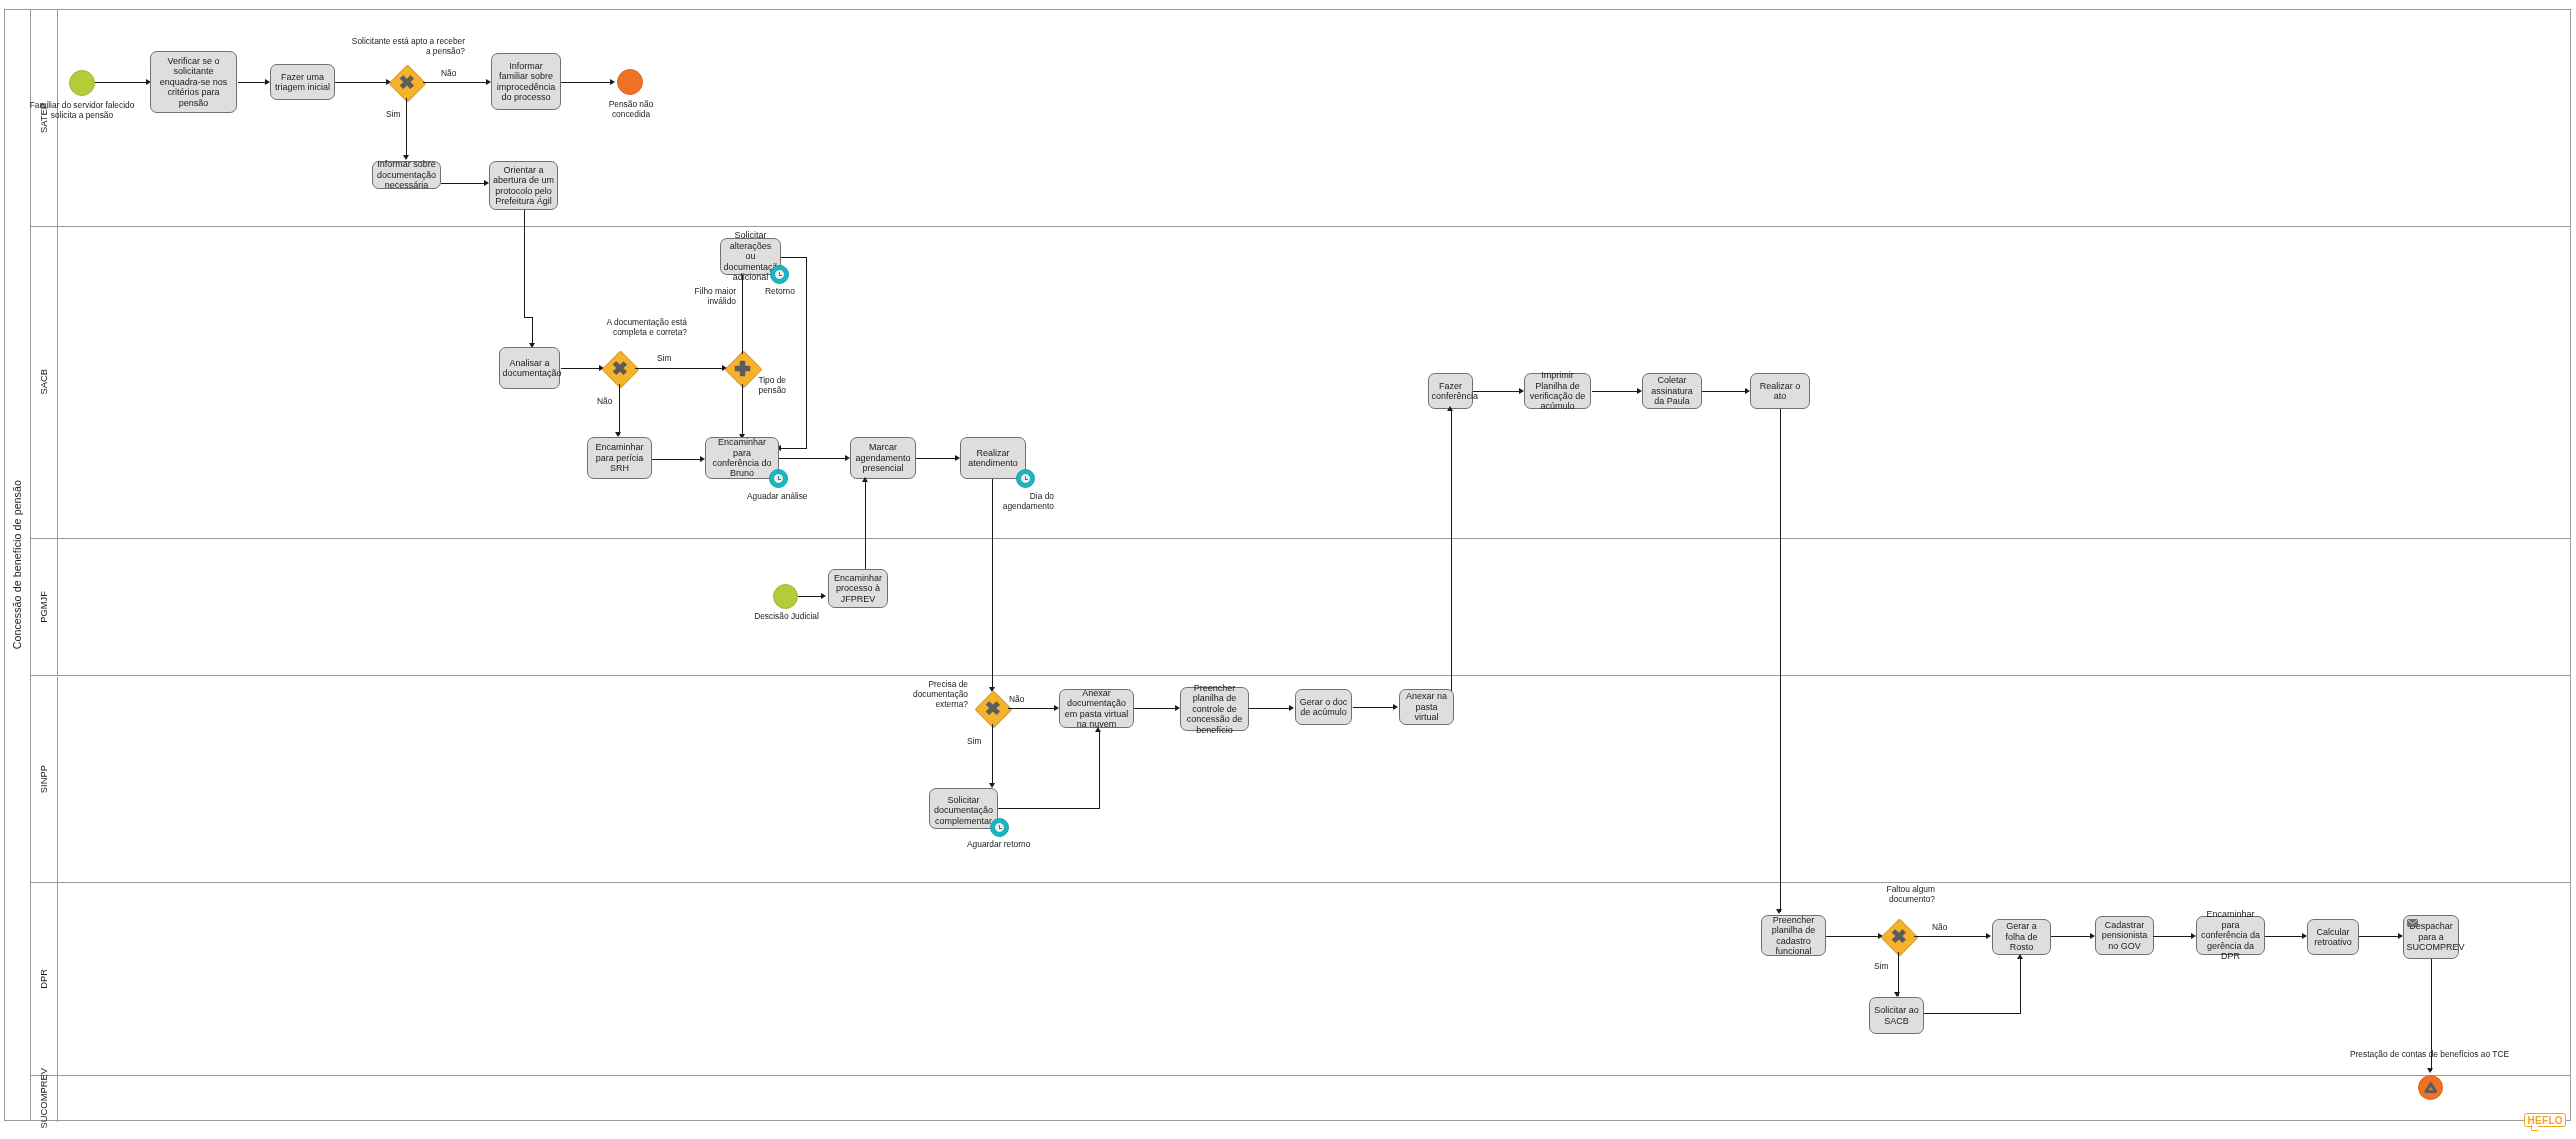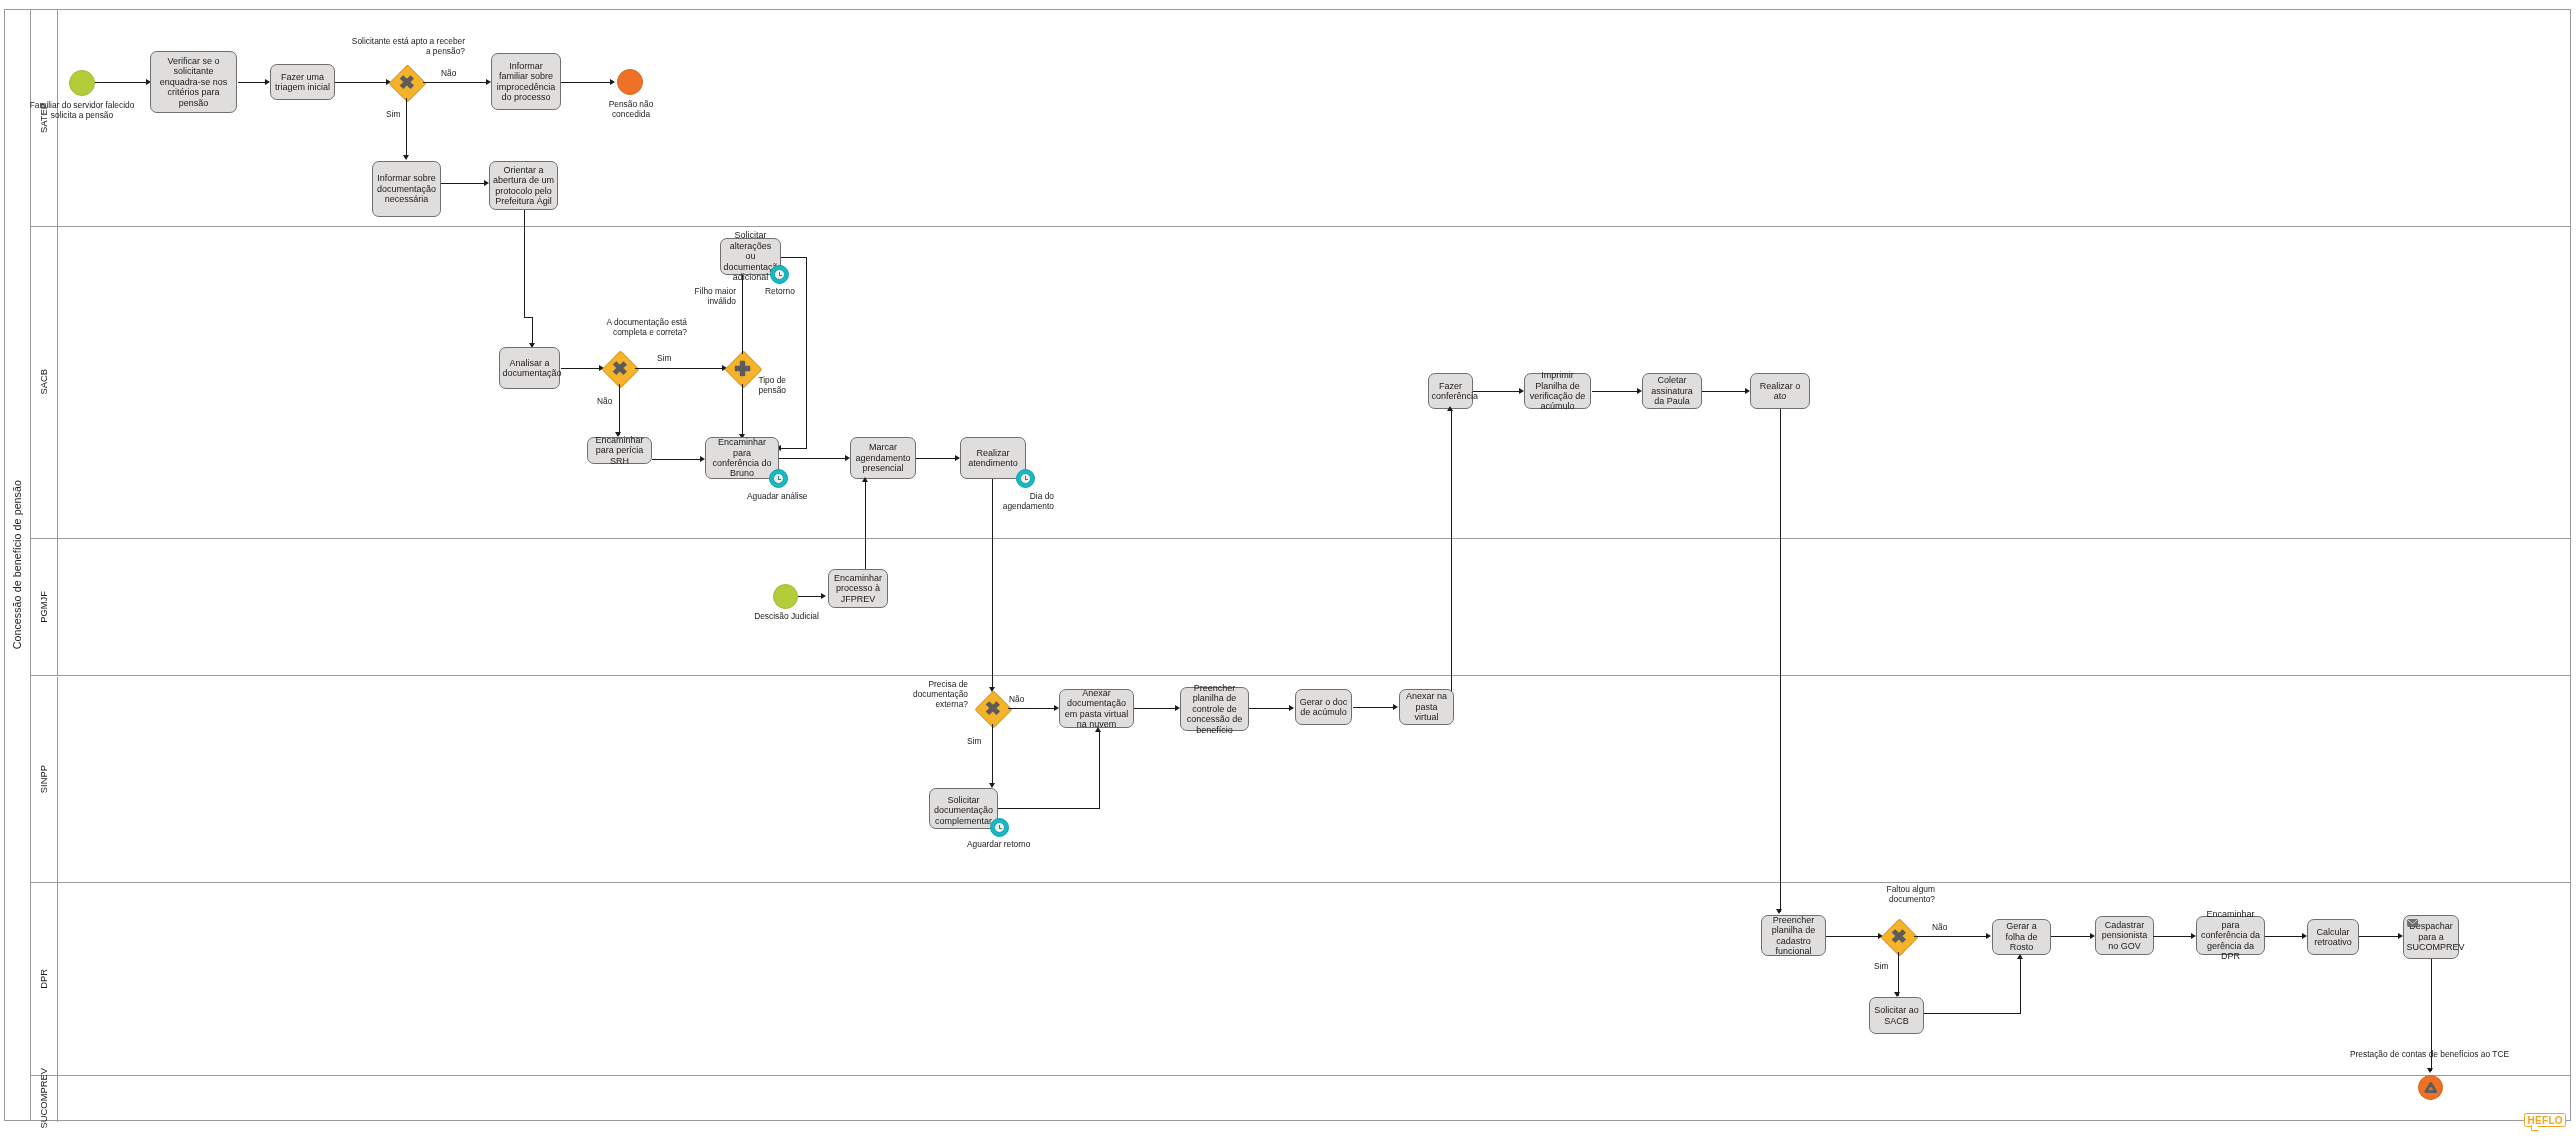--- a/index.html
+++ b/index.html
@@ -166,21 +166,21 @@
   <div class="ln h" style="left:561px;top:82px;width:51px;"></div>
   <div class="arr ar" style="left:610px;top:79px;"></div>
 
   <div class="event ev-end" style="left:617px;top:69px;width:26px;height:26px;"></div>
   <div class="ev-label" style="left:594px;top:100px;width:74px;">Pensão não concedida</div>
 
   <div class="ln v" style="left:406px;top:98px;height:60px;"></div>
   <div class="arr ad" style="left:403px;top:155px;"></div>
   <div class="flab" style="left:386px;top:110px;">Sim</div>
 
-  <div class="task" style="left:372px;top:161px;width:69px;height:56px;">
+  <div class="task" style="left:372px;top:161px;width:69px;height:28px;">
     <span class="tlabel">Informar sobre documentação necessária</span>
   </div>
   <div class="ln h" style="left:441px;top:183px;width:45px;"></div>
   <div class="arr ar" style="left:484px;top:180px;"></div>
 
   <div class="task" style="left:489px;top:161px;width:69px;height:49px;">
     <span class="tlabel">Orientar a abertura de um protocolo pelo Prefeitura Ágil</span>
   </div>
 
   <div class="ln v" style="left:524px;top:210px;height:107px;"></div>
@@ -203,21 +203,21 @@
   <div class="flab wrap" style="left:573px;top:318px;width:114px;">A documentação está completa e correta?</div>
 
   <div class="ln h" style="left:635px;top:368px;width:89px;"></div>
   <div class="arr ar" style="left:722px;top:365px;"></div>
   <div class="flab" style="left:657px;top:354px;">Sim</div>
 
   <div class="ln v" style="left:619px;top:384px;height:51px;"></div>
   <div class="arr ad" style="left:615px;top:432px;"></div>
   <div class="flab" style="left:597px;top:397px;">Não</div>
 
-  <div class="task" style="left:587px;top:437px;width:65px;height:27px;">
+  <div class="task" style="left:587px;top:437px;width:65px;height:42px;">
     <span class="tlabel">Encaminhar para perícia SRH</span>
   </div>
   <div class="ln h" style="left:652px;top:459px;width:50px;"></div>
   <div class="arr ar" style="left:700px;top:456px;"></div>
 
   <div class="gw" style="left:727px;top:353px;">
     <div class="dia"></div>
     <div class="mark">
       <svg width="19" height="19" viewBox="0 0 30 30">
         <path d="M12 4 h6 v8 h8 v6 h-8 v8 h-6 v-8 h-8 v-6 h8 z" fill="#5c5c5c" stroke="#5c5c5c" stroke-width="2.5" stroke-linejoin="round"></path>

